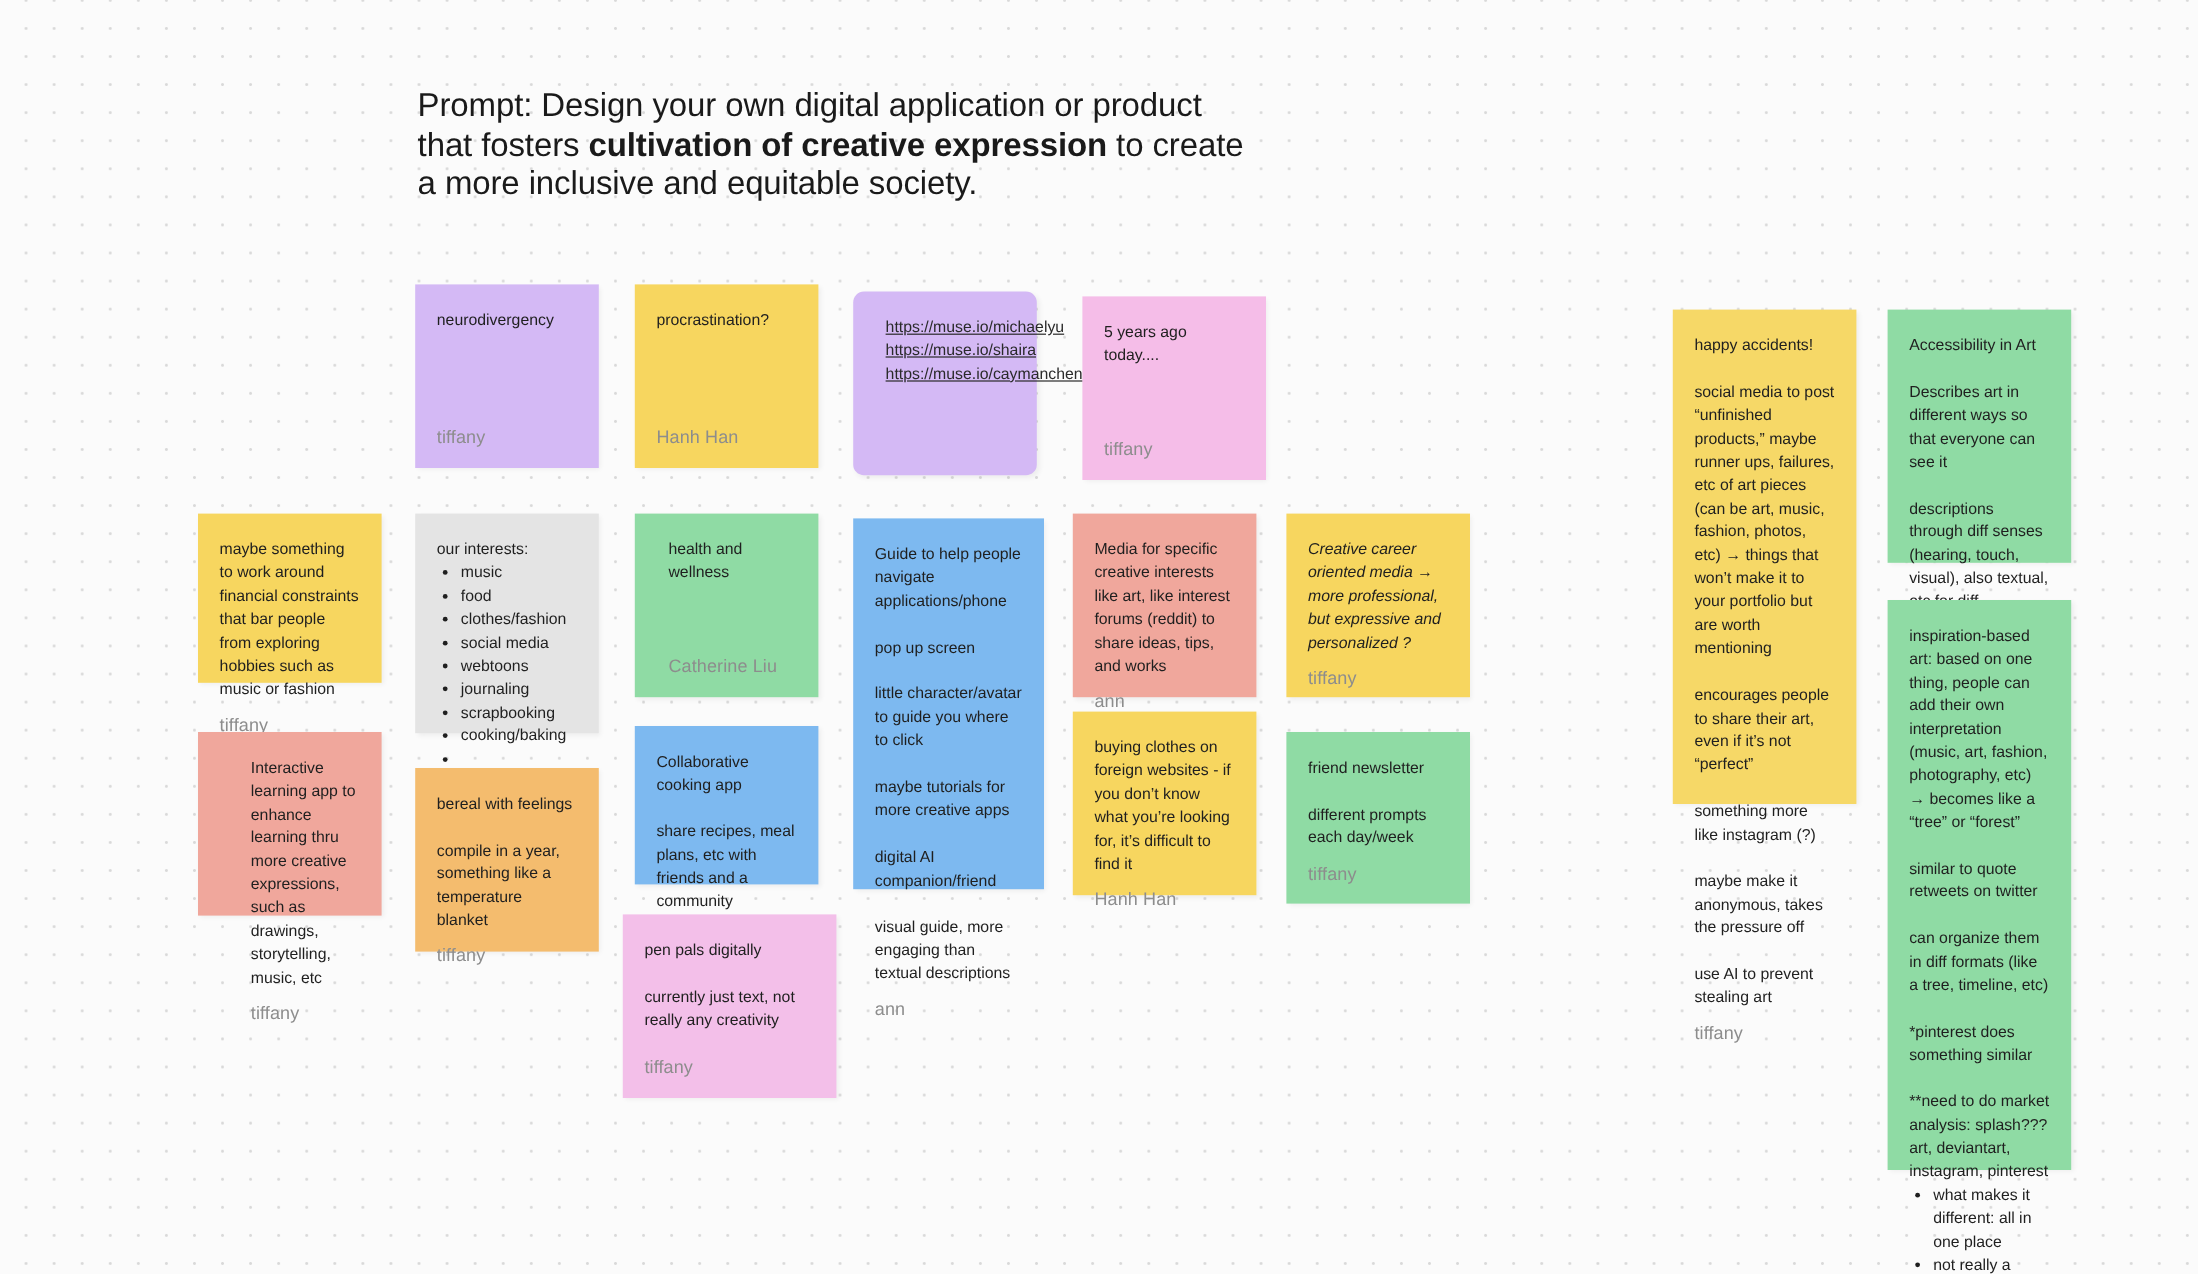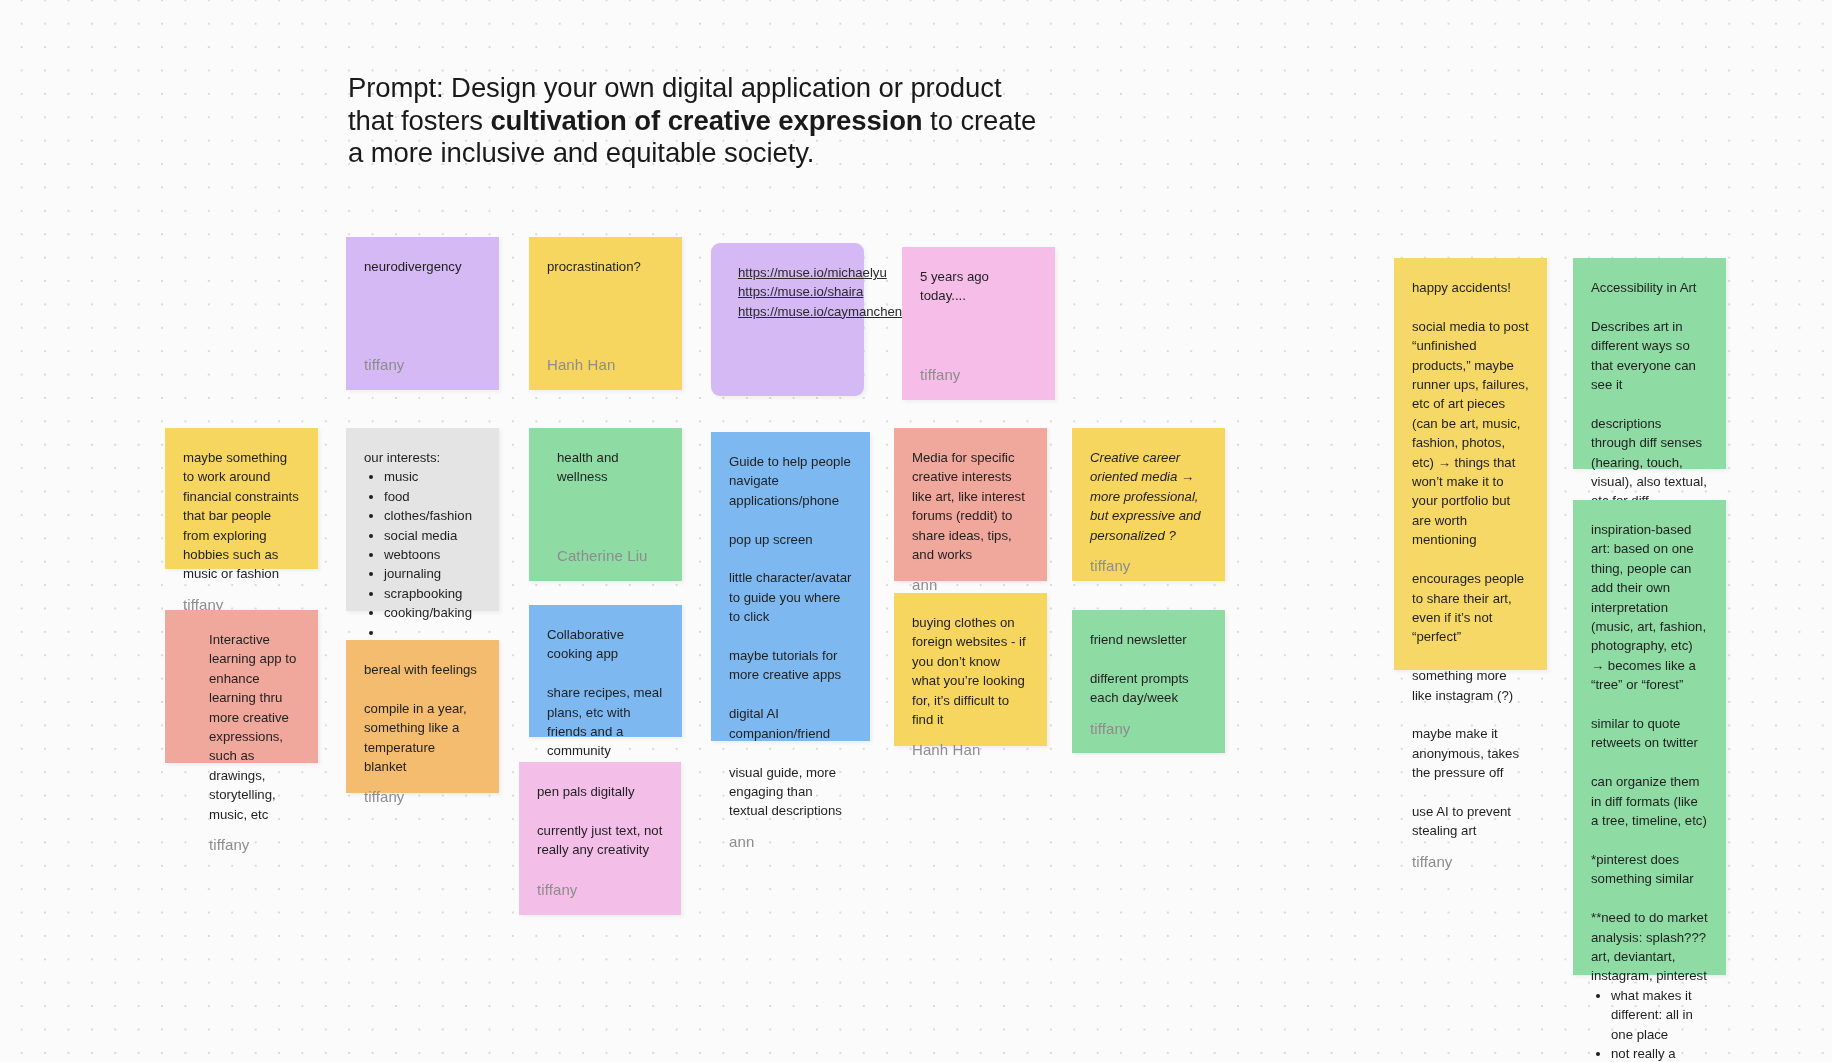--- a/index.html
+++ b/index.html
@@ -188,21 +188,21 @@
       <div class="note" style="left: 894px; top: 593px; width: 153px; height: 153px; background: rgb(247, 214, 95);">
         <div class="body"><div style="white-space: pre-wrap;">buying clothes on foreign websites - if you don’t know what you’re looking for, it’s difficult to find it</div></div>
         <div class="author">Hanh Han</div>
       </div>
       <div class="note" style="left: 1072px; top: 610px; width: 153px; height: 143px; background: rgb(143, 219, 164);">
         <div class="body"><div style="white-space: pre-wrap;">friend newsletter
 
 different prompts each day/week</div></div>
         <div class="author">tiffany</div>
       </div>
-      <div class="note" style="left: 519px; top: 762px; width: 162px; height: 153px; background: rgb(243, 191, 233);">
+      <div class="note" style="left: 519px; top: 762px; width: 178px; height: 153px; background: rgb(243, 191, 233);">
         <div class="body"><div style="white-space: pre-wrap;">pen pals digitally
 
 currently just text, not really any creativity</div></div>
         <div class="author">tiffany</div>
       </div>
     </div>
 
 </div>
 
 </body></html>

